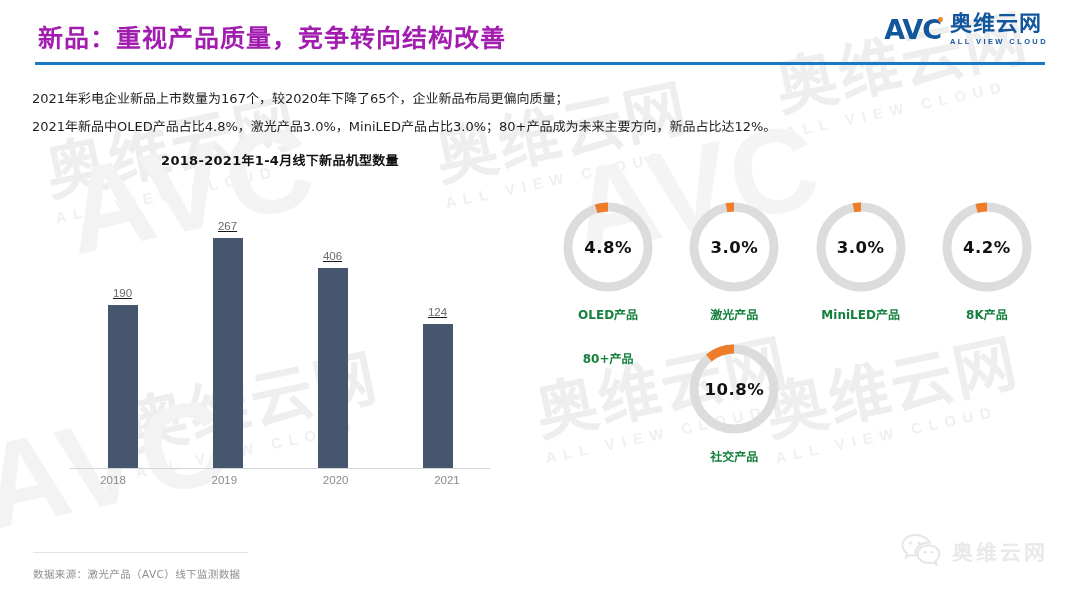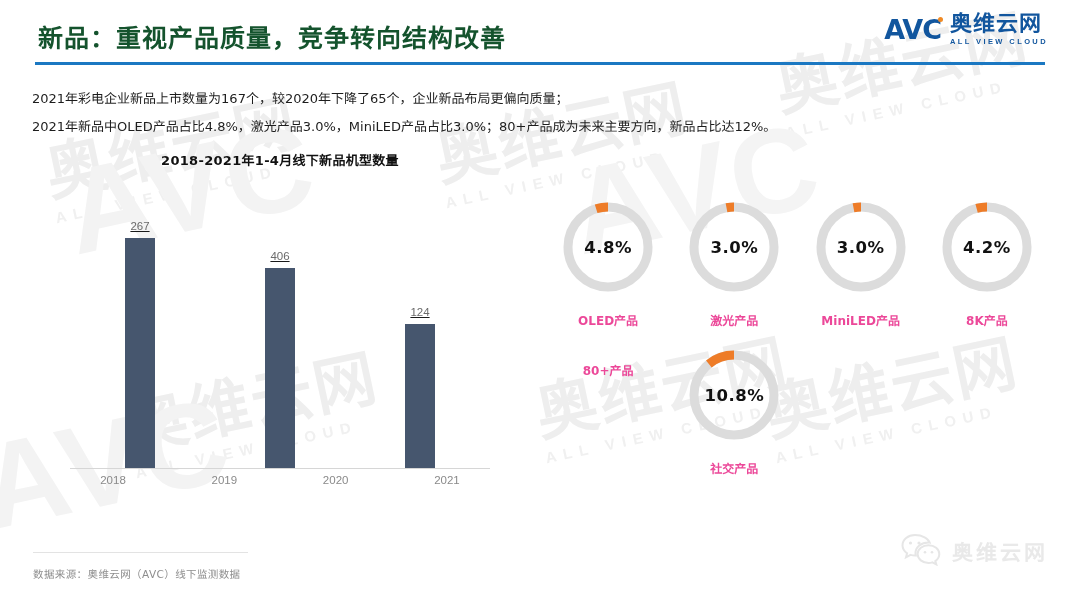--- a/index.html
+++ b/index.html
@@ -56,21 +56,21 @@
     width: 1080px;
     height: 70px;
   }
   .page-title {
     position: absolute;
     left: 38px;
     top: 18px;
     font-size: 25px;
     font-weight: 700;
     letter-spacing: 1px;
-    color: #14532d;
+    color: #a21caf;
     font-family: "DejaVu Sans", "Liberation Sans", sans-serif;
   }
   .rule-blue {
     position: absolute;
     left: 35px;
     top: 62px;
     width: 1010px;
     height: 3px;
     background: #1b78c2;
   }
@@ -250,24 +250,24 @@
     display: flex;
     align-items: center;
     justify-content: center;
     font-size: 16.5px;
     font-weight: 700;
     color: #111111;
     font-family: "DejaVu Sans", "Liberation Sans", sans-serif;
     letter-spacing: 0.5px;
   }
   .donut-label {
-    margin-top: 15px;
+    margin-top: 9px;
     font-size: 12px;
     font-weight: 700;
-    color: #ec4899;
+    color: #15803d;
     font-family: "DejaVu Sans", "Liberation Sans", sans-serif;
   }
 
   
   .footer-rule {
     position: absolute;
     left: 33px;
     top: 552px;
     width: 215px;
     height: 1px;
@@ -357,20 +357,24 @@
   <div class="intro">
     <p>2021年彩电企业新品上市数量为167个，较2020年下降了65个，企业新品布局更偏向质量；</p>
     <p>2021年新品中OLED产品占比4.8%，激光产品3.0%，MiniLED产品占比3.0%；80+产品成为未来主要方向，新品占比达12%。</p>
   </div>
 
   <div class="panel-left">
     <div class="chart-title">2018-2021年1-4月线下新品机型数量</div>
     <div class="bars">
       <div class="bar-plot" id="bar-plot">
           <div class="bar-col">
+            <div class="bar-val">190</div>
+            <div class="bar-rect" style="height: 163.4px; background: rgb(70, 86, 110);"></div>
+          </div>
+          <div class="bar-col">
             <div class="bar-val">267</div>
             <div class="bar-rect" style="height: 229.62px; background: rgb(70, 86, 110);"></div>
           </div>
           <div class="bar-col">
             <div class="bar-val">406</div>
             <div class="bar-rect" style="height: 199.52px; background: rgb(70, 86, 110);"></div>
           </div>
           <div class="bar-col">
             <div class="bar-val">124</div>
             <div class="bar-rect" style="height: 143.62px; background: rgb(70, 86, 110);"></div>
@@ -438,21 +442,21 @@
               <circle cx="49" cy="49" r="40" fill="none" stroke="#ee7c28" stroke-width="9" stroke-dasharray="27.143360527015815 224.18405176016762" transform="rotate(-90 49 49) scale(1,-1) translate(0,-98)"></circle>
             </svg>
             <div class="donut-value">10.8%</div>
           </div>
           <div class="donut-label">社交产品</div>
         </div>
       </div>
   </div>
 
   <div class="footer-rule"></div>
-  <div class="source">数据来源：奥维云网（AVC）线下监测数据</div>
+  <div class="source">数据来源：激光产品（AVC）线下监测数据</div>
 
   <div class="wechat-badge">
     <span>
       <svg width="42" height="34" viewBox="0 0 42 34" aria-hidden="true">
         <path d="M15 3C8 3 2.5 7.6 2.5 13.3c0 3.2 1.8 6.1 4.6 8L6 25.3l4.6-2.4c1.4.4 2.9.6 4.4.6h.8a10.6 10.6 0 0 1-.3-2.4c0-5.9 5.8-10.6 12.9-10.6.4 0 .9 0 1.3.1C28.4 6.5 22.4 3 15 3z" fill="none" stroke="#e6e6e6" stroke-width="2"></path>
         <circle cx="10.5" cy="11" r="1.6" fill="#e6e6e6"></circle>
         <circle cx="19" cy="11" r="1.6" fill="#e6e6e6"></circle>
         <path d="M28.5 13.2c-6 0-10.9 4-10.9 8.9 0 4.9 4.9 8.9 10.9 8.9 1.3 0 2.6-.2 3.8-.6l4 2-1-3.3c2.4-1.6 4-4.1 4-7 0-4.9-4.8-8.9-10.8-8.9z" fill="none" stroke="#e6e6e6" stroke-width="2"></path>
         <circle cx="25" cy="20.2" r="1.3" fill="#e6e6e6"></circle>
         <circle cx="32" cy="20.2" r="1.3" fill="#e6e6e6"></circle>

